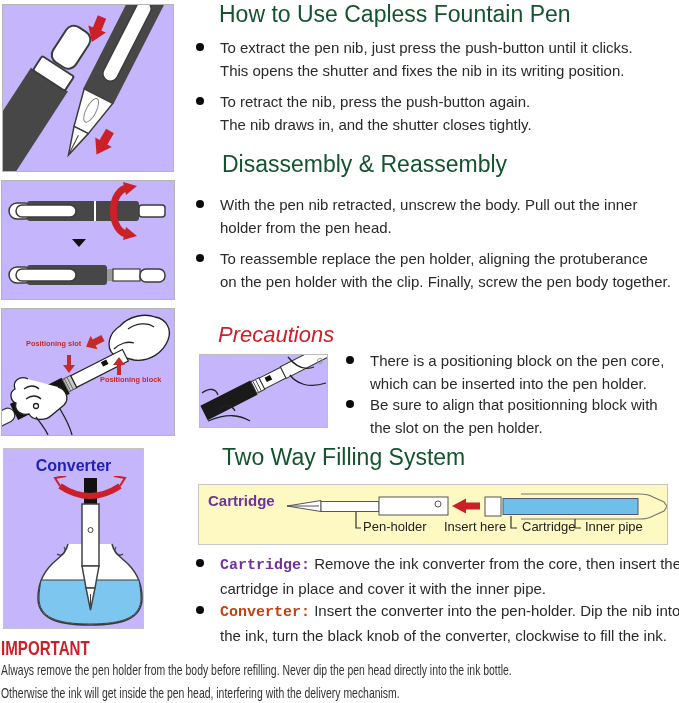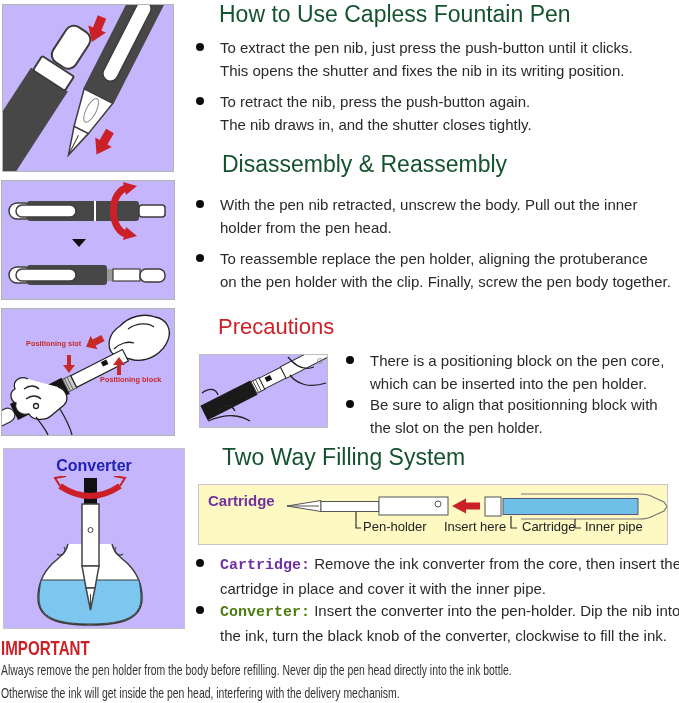--- a/index.html
+++ b/index.html
@@ -9,21 +9,21 @@
   }
   .figbox{position:absolute;background:#c4b5fd;border:1px solid #b5b5b5;box-sizing:border-box;}
   .h{position:absolute;font-size:23px;line-height:26px;color:#14532d;white-space:nowrap;font-weight:400;}
   .h.red{color:#cb2027;font-size:22px;}
   .bullet{position:absolute;}
   .dot{position:absolute;left:0;top:7px;width:8px;height:8px;border-radius:50%;background:#0b0b0b;}
   .lines{margin-left:24px;}
   .bl{font-size:15px;line-height:23px;white-space:nowrap;color:#2a2a2a;}
   .prefix{font-weight:bold;font-family:Liberation Mono, monospace;}
   .prefix.purple{color:#7030a0;}
-  .prefix.blue{color:#4d7c0f;}
+  .prefix.blue{color:#c2410c;}
   .cart-box{position:absolute;left:198px;top:484px;width:470px;height:61px;border:1px solid #c6c6c6;background:#fef9c3;box-sizing:border-box;}
   .cart-label{position:absolute;left:9px;top:7px;font-size:15px;font-weight:bold;color:#7030a0;white-space:nowrap;}
   .part-label{position:absolute;font-size:13px;color:#222;white-space:nowrap;}
   .conv-title{position:absolute;left:0;top:8px;width:100%;text-align:center;font-size:16px;font-weight:bold;color:#2121b4;}
   .pos-label{position:absolute;font-size:8px;font-weight:bold;color:#c62a28;white-space:nowrap;transform:scaleX(.92);transform-origin:left;}
   .important-title{position:absolute;left:1px;top:636px;font-size:21px;font-weight:bold;color:#cb2027;white-space:nowrap;transform:scaleX(.72);transform-origin:left;}
   .important-line{position:absolute;left:1px;font-size:14.5px;color:#333;white-space:nowrap;transform:scaleX(.72);transform-origin:left;}
 </style>
 </head>
 <body>
@@ -130,21 +130,21 @@
 
       <g fill="#c62a28">
         <rect x="115" y="54" width="4" height="12"></rect>
         <polygon points="111,56 123,56 117,48"></polygon>
       </g>
     </svg>
     <span class="pos-label" style="left:24px;top:30px;">Positioning slot</span>
     <span class="pos-label" style="left:98px;top:66px;">Positioning block</span>
   </div>
 
-  <div class="figbox" style="left:3px;top:448px;width:182px;height:181px;border-color:#c4c4c4;">
+  <div class="figbox" style="left:3px;top:448px;width:141px;height:181px;border-color:#c4c4c4;">
     <div class="conv-title">Converter</div>
     <svg width="169" height="152" viewBox="0 0 169 152" style="position:absolute;left:0;top:27px;">
 
       <g>
         <path d="M 64 68 C 62 78 54 82 48 88 C 38 98 34 108 34 122 C 34 142 52 149 86 149 C 120 149 138 142 138 122 C 138 108 134 98 124 88 C 118 82 110 78 108 68" fill="#fff" stroke="#3c3c3c" stroke-width="1.5"></path>
         <path d="M 37 104 L 135 104 C 135 132 120 148 86 148 C 52 148 37 132 37 104 Z" fill="#7cc6ef" stroke="none"></path>
         <path d="M 37 104 C 36 110 35 116 35 122 C 35 141 52 148 86 148 C 120 148 137 141 137 122 C 137 116 136 110 135 104 Z" fill="#7cc6ef" stroke="#3c3c3c" stroke-width="1"></path>
         <path d="M 60 71 a 5 5 0 0 1 -7 7" fill="none" stroke="#3c3c3c" stroke-width="1.2"></path>
         <path d="M 112 71 a 5 5 0 0 0 7 7" fill="none" stroke="#3c3c3c" stroke-width="1.2"></path>
       </g>
@@ -190,21 +190,21 @@
     </div>
   </div>
   <div class="bullet" style="left:196px;top:247px;">
     <span class="dot"></span>
     <div class="lines">
       <div class="bl">To reassemble replace the pen holder, aligning the protuberance</div>
       <div class="bl">on the pen holder with the clip. Finally, screw the pen body together.</div>
     </div>
   </div>
 
-  <div class="h red" style="left:218px;top:314px;">Precautions</div>
+  <div class="h red" style="left:218px;top:322px;font-style:italic;">Precautions</div>
 
   <div class="figbox" style="left:199px;top:354px;width:129px;height:74px;border-color:#bdbdbd;">
     <svg width="127" height="72" viewBox="0 0 127 72">
       <g transform="translate(4,58) rotate(-27)">
         <rect x="0" y="-8" width="56" height="16" fill="#1a1a1a"></rect>
         <rect x="56" y="-6.5" width="9" height="13" fill="#fff" stroke="#333" stroke-width="1"></rect>
         <line x1="58" y1="-6" x2="58" y2="6" stroke="#333" stroke-width="0.8"></line>
         <line x1="61" y1="-6" x2="61" y2="6" stroke="#333" stroke-width="0.8"></line>
         <rect x="65" y="-6" width="24" height="12" fill="#fff" stroke="#333" stroke-width="1"></rect>
         <rect x="70" y="-4" width="6" height="5" fill="#111"></rect>

